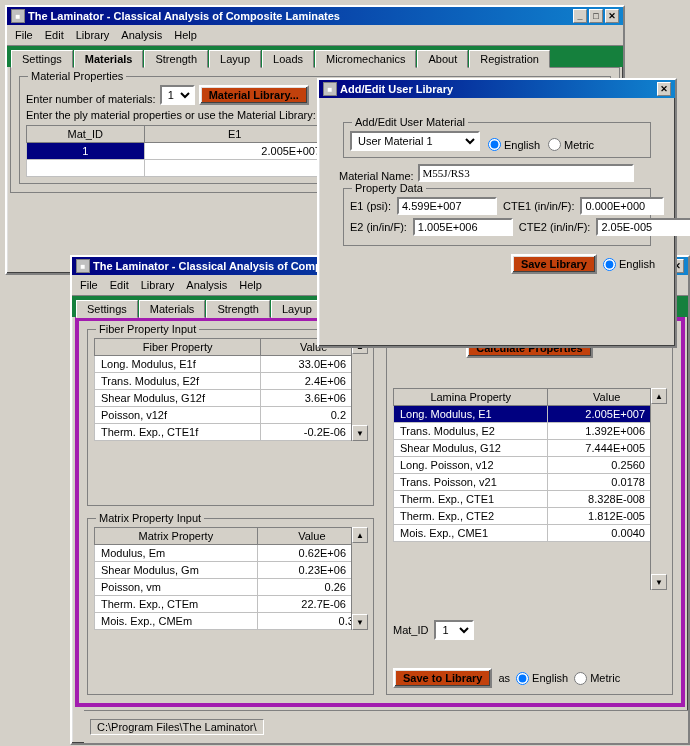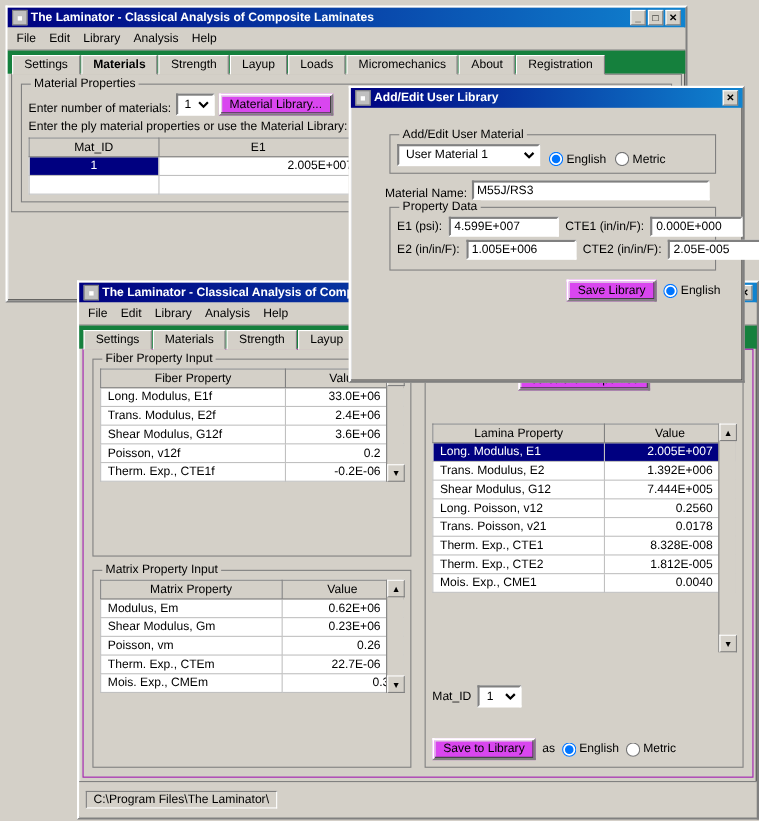--- a/index.html
+++ b/index.html
@@ -130,28 +130,29 @@
     }
     .win-select {
       background: white;
       border: 2px solid;
       border-color: #808080 #ffffff #ffffff #808080;
       padding: 1px 2px;
       font-size: 11px;
       font-family: inherit;
     }
     .win-button {
-      background: #d946ef;
+      background: #c2410c;
       border: 2px solid;
       border-color: #ffffff #808080 #808080 #ffffff;
       padding: 2px 8px;
       font-size: 11px;
       font-family: inherit;
       cursor: pointer;
       box-shadow: inset -1px -1px 0 #404040, inset 1px 1px 0 #dfdfdf;
+      font-weight: bold;
     }
 
     
     .win-table {
       width: 100%;
       border-collapse: collapse;
       background: white;
       font-size: 11px;
     }
     .win-table th {
@@ -221,21 +222,21 @@
       border-color: #ffffff #808080 #808080 #ffffff;
     }
     #addedit-dialog .title-bar {
       background: linear-gradient(to right, #000080, #1084d0);
     }
 
     
     .status-bar {
       position: absolute;
       bottom: 0;
-      left: 0;
+      left: 12px;
       right: 0;
       background: #d4d0c8;
       border-top: 1px solid #808080;
       padding: 16px 6px;
       font-size: 11px;
       height: 20px;
       display: flex;
       align-items: center;
     }
     .status-panel {
@@ -298,21 +299,20 @@
 
     .bottom-buttons {
       display: flex;
       justify-content: center;
       gap: 20px;
       padding: 6px;
     }
 
     .addedit-content {
       padding: 20px;
-      margin-left: 11px;
     }
 
     .prop-data-row {
       display: flex;
       align-items: center;
       gap: 6px;
       margin-bottom: 3px;
     }
   </style>
 </head>
@@ -418,21 +418,21 @@
     <div class="tab">Settings</div>
     <div class="tab">Materials</div>
     <div class="tab">Strength</div>
     <div class="tab">Layup</div>
     <div class="tab">Loads</div>
     <div class="tab active">Micromechanics</div>
     <div class="tab">About</div>
     <div class="tab">Registration</div>
   </div>
 
-  <div style="border:1px solid #a21caf; margin:0 3px; padding:4px; display:flex; gap:4px; height:390px;">
+  <div style="border:4px solid #a21caf; margin:0 3px; padding:4px; display:flex; gap:4px; height:390px;">
 
     <div style="flex:1; display:flex; flex-direction:column; gap:4px;">
 
       <div class="group-box" style="flex:1;">
         <span class="group-box-label">Fiber Property Input</span>
         <div style="position:relative;">
           <table class="prop-table">
             <thead>
               <tr>
                 <th>Fiber Property</th>
@@ -627,21 +627,21 @@
         </label>
         <label class="radio-label">
           <input type="radio" name="addeditUnit" style="">
           <span>Metric</span>
         </label>
       </div>
     </div>
 
     <div class="row" style="margin-bottom:6px;">
       <span class="label">Material Name:</span>
-      <input type="text" class="win-input" style="width: 216px;" value="M55J/RS3">
+      <input type="text" class="win-input" style="width: 216px; font-family: Liberation Serif, serif;" value="M55J/RS3">
     </div>
 
     <div class="group-box">
       <span class="group-box-label">Property Data</span>
       <div class="prop-data-row">
         <span class="label">E1 (psi):</span>
         <input type="text" class="win-input" style="width: 100px;" value="4.599E+007">
         <span class="label">CTE1 (in/in/F):</span>
         <input type="text" class="win-input" style="width: 84px;" value="0.000E+000">
       </div>

